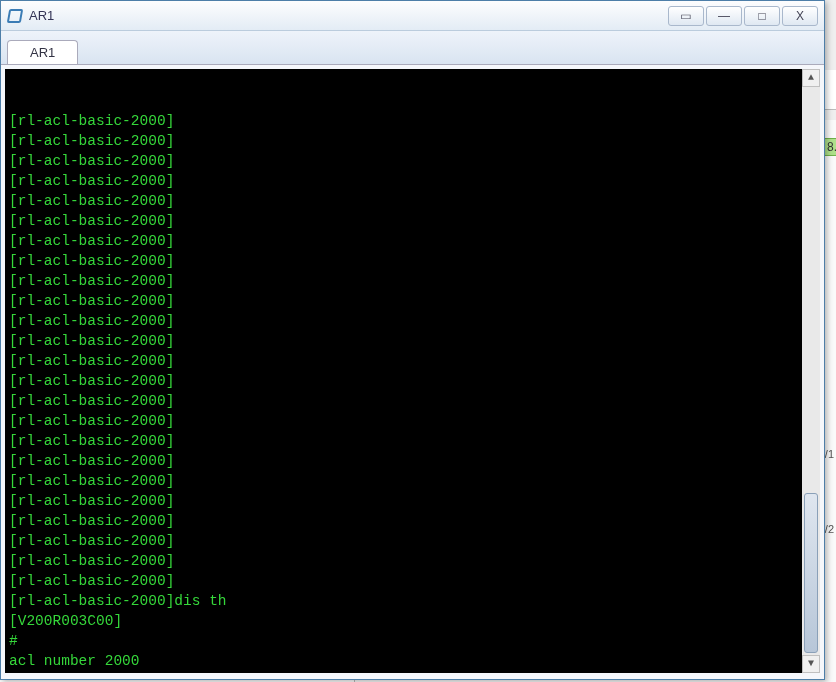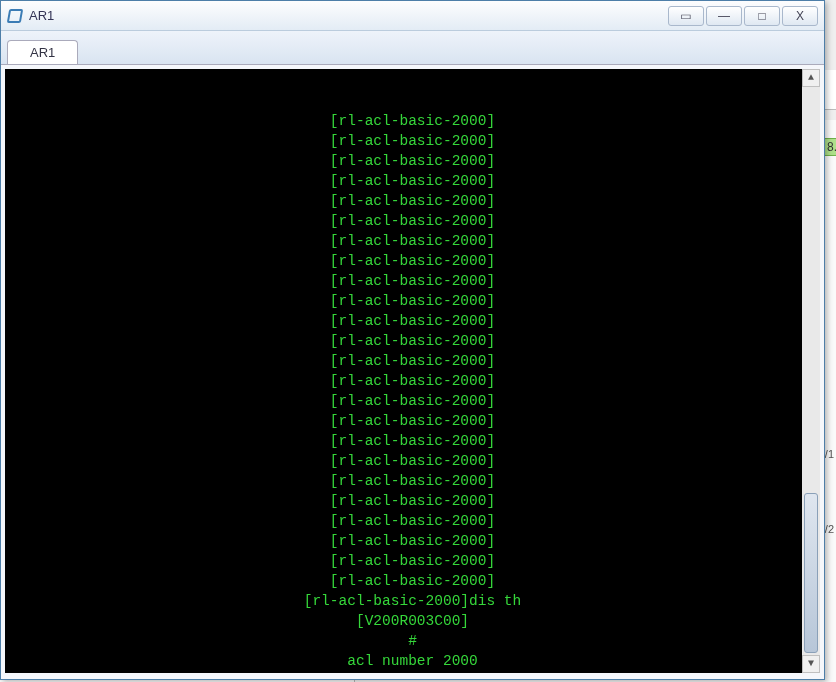--- a/index.html
+++ b/index.html
@@ -67,21 +67,20 @@
 
   .bg-left-scroll { position:absolute; right:0; top:180px; width:16px; height:300px; }
   .bg-left-scroll::before { content:""; display:block; height:60px; width:14px; background:#ddd; border:1px solid #aaa; border-radius:3px; }
 
   
   .term-window {
     position:absolute; left:0; top:0; width:825px; height:680px;
     background:#f5f7fb; border:1px solid #4d7ea8;
     box-shadow:2px 2px 6px rgba(0,0,0,0.3);
     z-index:50;
-    text-align:center;
   }
   .term-titlebar {
     height:30px; background:linear-gradient(#fdfdfe,#e3ecf5);
     border-bottom:1px solid #bcd;
     display:flex; align-items:center; padding:0 6px;
   }
   .term-title-ico {
     width:16px; height:16px; margin-right:6px; position:relative;
   }
   .term-title-ico::before {

